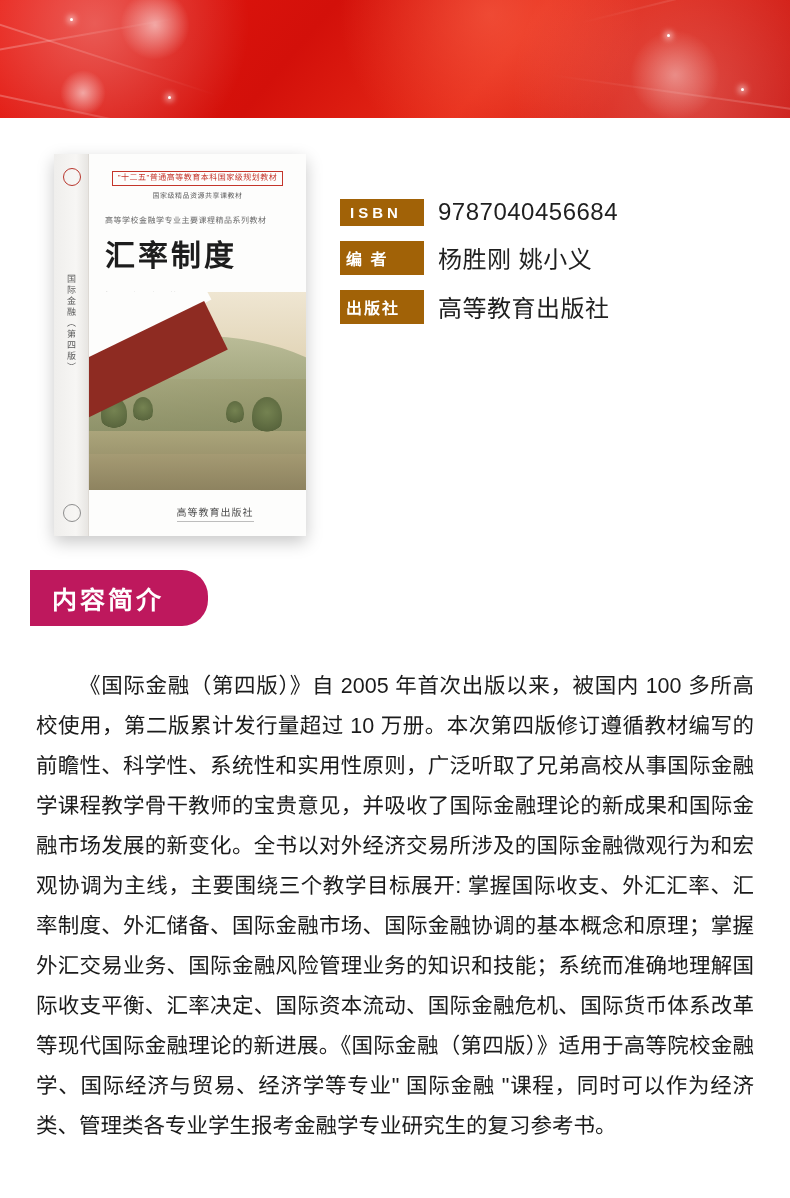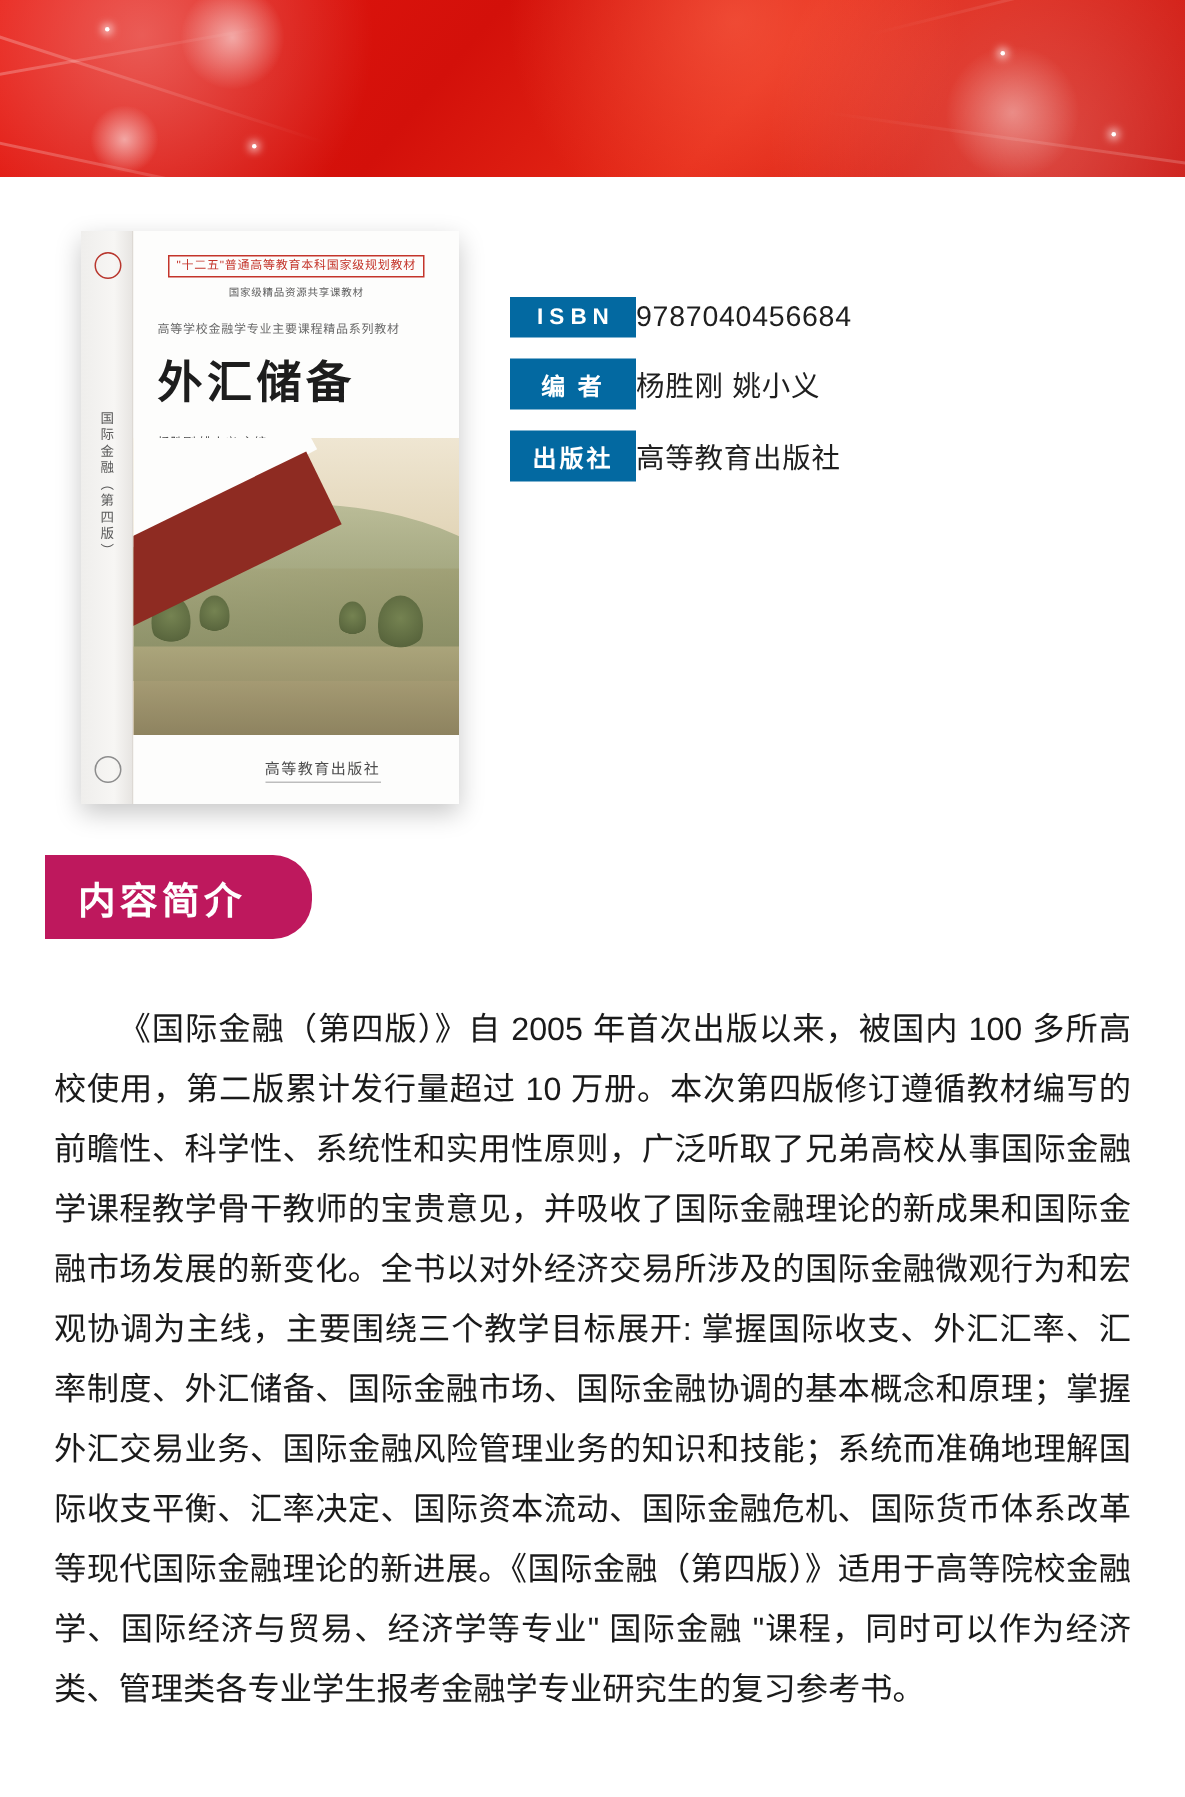--- a/index.html
+++ b/index.html
@@ -259,32 +259,33 @@
     margin-bottom: 22px;
   }
   .info-row {
     display: flex;
     align-items: center;
     margin-bottom: 14px;
   }
   .info-label {
     flex: 0 0 auto;
     min-width: 84px;
-    background: #0369a1;
+    background: #a16207;
     color: #ffffff;
     font-size: 16px;
     font-weight: bold;
     letter-spacing: 2px;
-    text-align: center;
+    text-align: left;
     padding: 5px 6px;
     box-sizing: border-box;
   }
   .info-label.isbn { letter-spacing: 4px; text-indent: 4px; font-size: 15px; }
   .info-value {
-    font-size: 19px;
+    padding-left: 14px;
+    font-size: 24px;
     color: #1f1f1f;
     letter-spacing: .5px;
   }
 
   
   .section {
     padding: 34px 30px 0 30px;
   }
   .section-tab {
     display: inline-block;
@@ -335,21 +336,21 @@
         <div class="spine-logo"></div>
         <div class="spine-text">国际金融（第四版）</div>
         <div class="spine-logo2"></div>
       </div>
       <div class="face">
         <div class="badge-line">
           <span class="badge-red">"十二五"普通高等教育本科国家级规划教材</span>
           <div class="badge-sub">国家级精品资源共享课教材</div>
         </div>
         <div class="series-line">高等学校金融学专业主要课程精品系列教材</div>
-        <div class="cover-title">外汇储备</div>
+        <div class="cover-title">汇率制度</div>
         <div class="cover-authors">杨胜刚  姚小义  主编</div>
         <div class="cover-authors" style="margin-top:2px;">吴志明  邱勋力  副主编</div>
 
         <div class="cover-art">
           <div class="sky"></div>
           <div class="hill"></div>
           <div class="field"></div>
           <div class="tree t1"></div>
           <div class="tree t2"></div>
           <div class="tree t3"></div>

